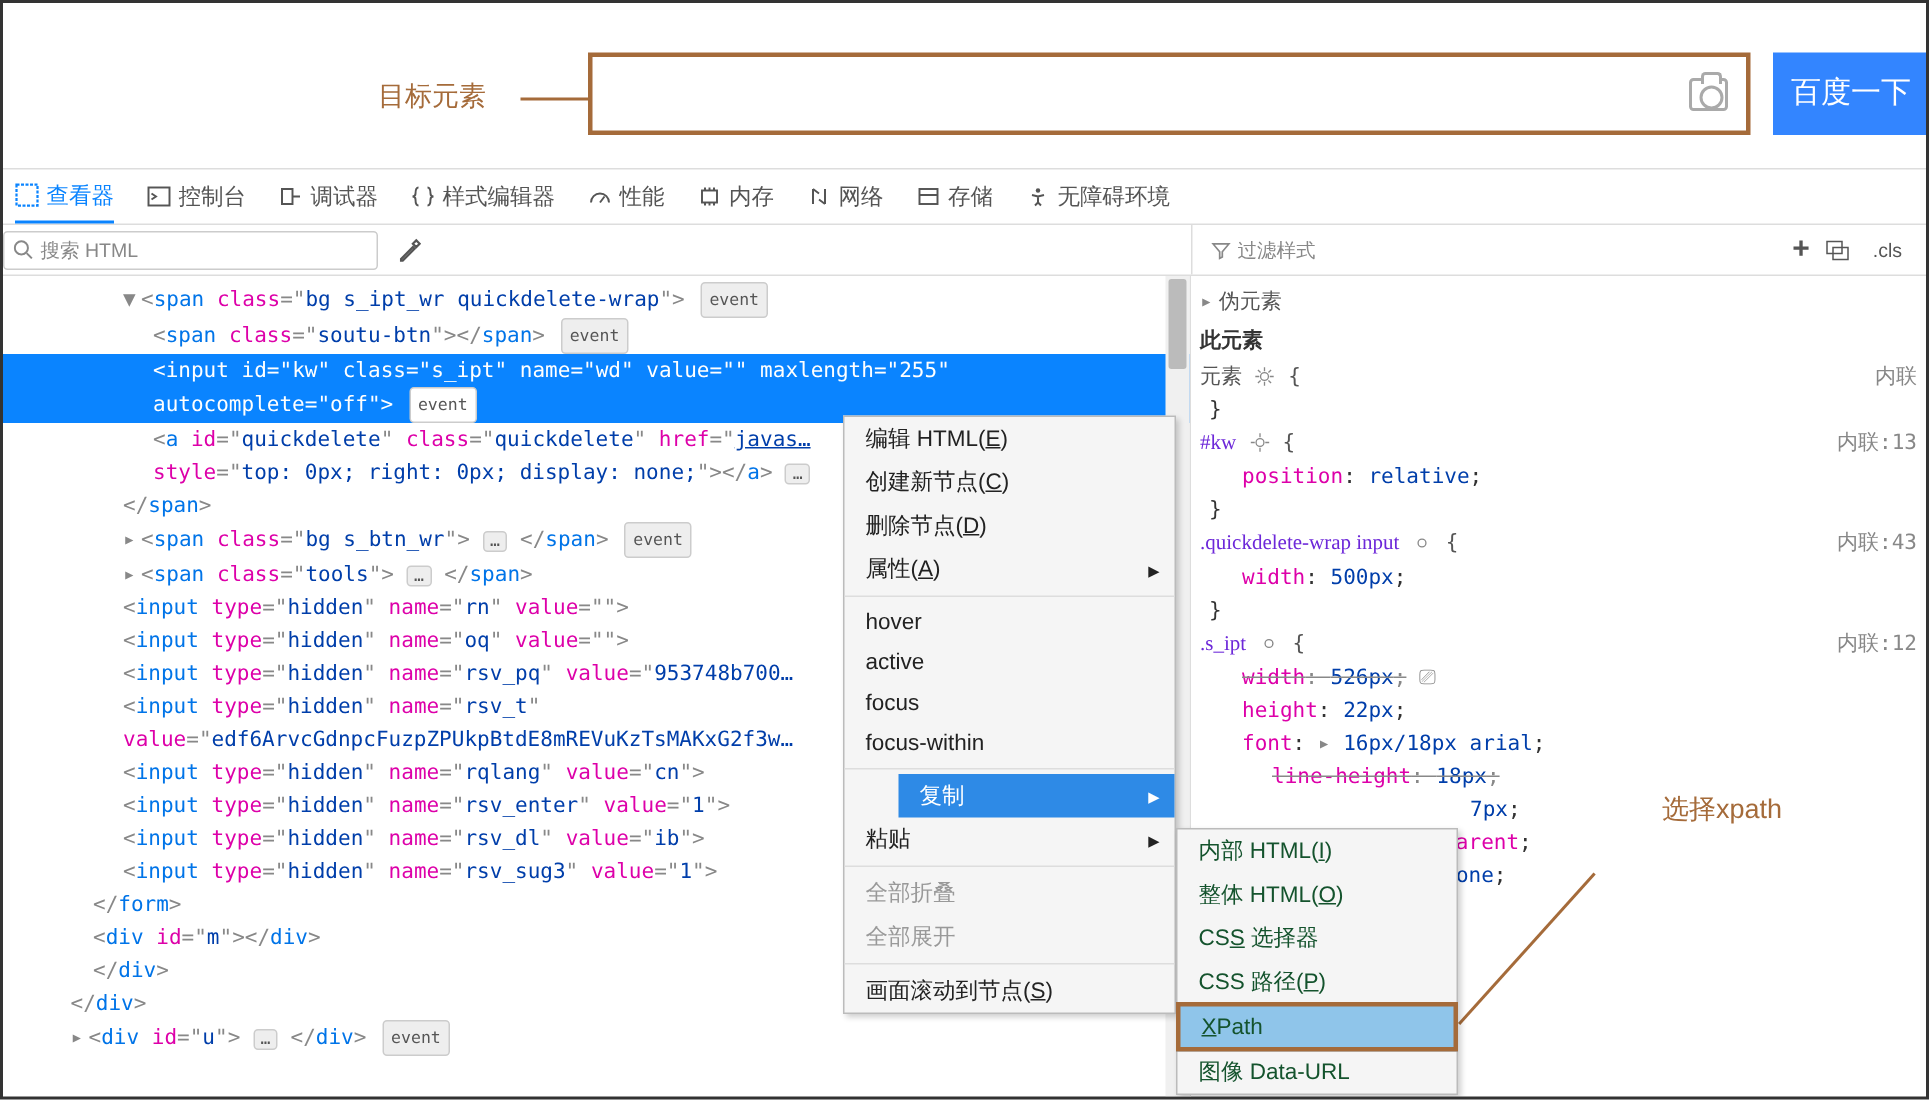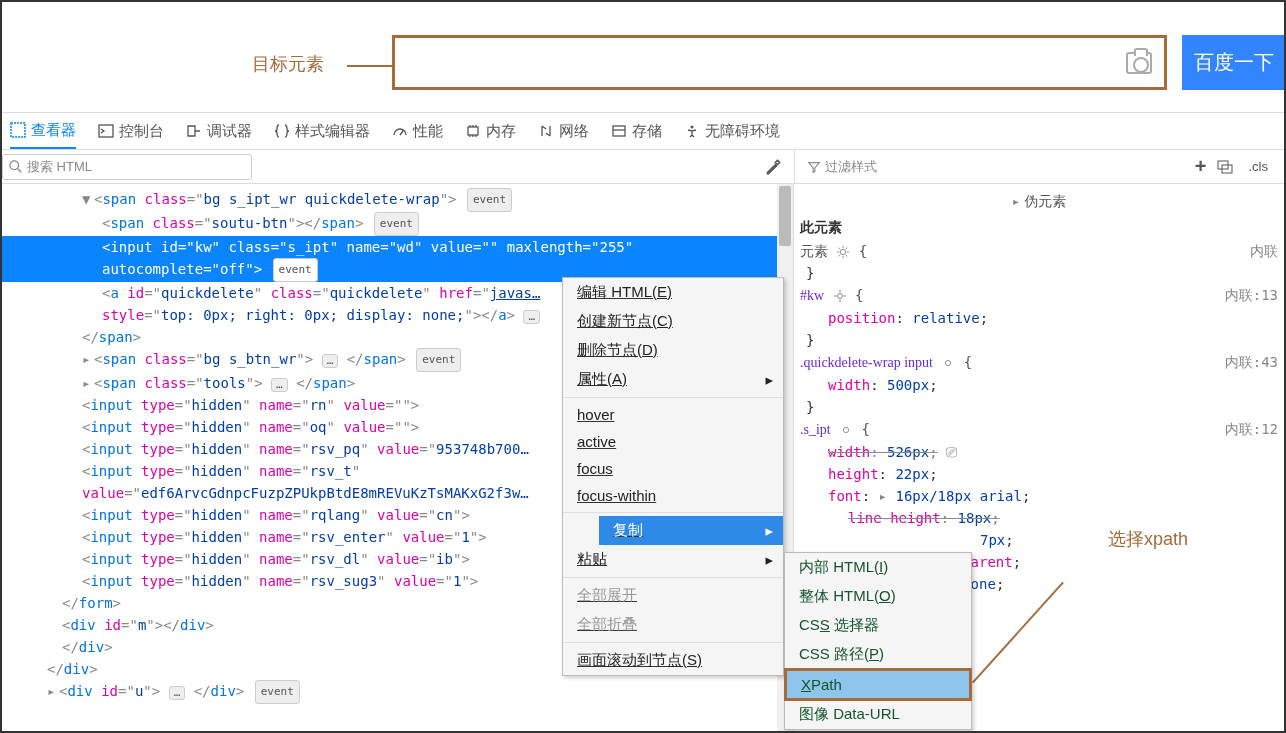--- a/index.html
+++ b/index.html
@@ -14,21 +14,21 @@
 .camera-icon::after { content: ""; position: absolute; top: 3px; left: 5px; width: 12px; height: 12px; border: 2px solid #aaa; border-radius: 50%; }
 .search-btn { position: absolute; left: 1180px; top: 33px; height: 55px; width: 106px; background: #3385ff; color: #fff; font-size: 20px; line-height: 55px; padding-left: 12px; overflow: hidden; white-space: nowrap; }
 
 .tabs { display: flex; align-items: center; height: 38px; border-top: 1px solid #ddd; border-bottom: 1px solid #ddd; padding: 0 8px; gap: 22px; }
 .tab { display: flex; align-items: center; gap: 5px; color: #555; font-size: 15px; cursor: pointer; height: 100%; }
 .tab.active { color: #0a84ff; border-bottom: 2px solid #0a84ff; }
 .tab-icon { width: 16px; height: 16px; display: inline-flex; align-items: center; justify-content: center; }
 .tab-icon svg { width: 16px; height: 16px; }
 
 .toolbar { display: flex; height: 34px; border-bottom: 1px solid #ddd; }
-.toolbar-left { flex: 1; display: flex; align-items: center; justify-content: space-between; padding-right: 8px; gap: 8px; }
+.toolbar-left { flex: 1; display: flex; align-items: center; justify-content: flex-start; padding-right: 8px; gap: 8px; }
 .search-html { display: flex; align-items: center; background: #fff; border: 1px solid #ccc; border-radius: 3px; height: 26px; width: 250px; padding: 0 6px; color: #888; gap: 4px; }
 .eyedrop { width: 26px; height: 26px; display: flex; align-items: center; justify-content: center; cursor: pointer; }
 .toolbar-right { width: 490px; border-left: 1px solid #ddd; display: flex; align-items: center; padding: 0 12px; gap: 8px; }
 .filter-styles { flex: 1; display: flex; align-items: center; color: #888; gap: 4px; }
 .plus-btn { font-size: 20px; font-weight: bold; color: #555; cursor: pointer; }
 .state-btn { width: 22px; height: 18px; display: flex; align-items: center; justify-content: center; cursor: pointer; }
 .cls-btn { font-size: 13px; color: #555; cursor: pointer; padding: 2px 4px; }
 
 .main { display: flex; height: calc(100% - 110px - 38px - 34px); }
 .dom-panel { flex: 1; position: relative; font-family: Consolas, monospace; font-size: 14px; line-height: 22px; overflow: hidden; padding: 4px 0; border-right: 1px solid #ddd; }
@@ -40,34 +40,34 @@
 .twisty { color: #888; display: inline-block; width: 12px; }
 .tag { color: #0074e8; }
 .attr { color: #dd00a9; }
 .val { color: #003eaa; }
 .gray { color: #888; }
 .eventb { display: inline-block; background: #eee; border: 1px solid #ccc; border-radius: 3px; padding: 0 5px; font-size: 11px; color: #555; vertical-align: middle; margin-left: 2px; }
 .dotb { display: inline-block; background: #eee; border: 1px solid #ccc; border-radius: 3px; padding: 0 4px; font-size: 11px; color: #555; line-height: 12px; }
 .selected-line { background: #0a84ff; color: #fff; }
 .selected-line .tag, .selected-line .attr, .selected-line .val, .selected-line .gray { color: #fff; }
 
-.ctx-menu { position: absolute; left: 560px; top: 275px; width: 222px; background: #f5f5f5; border: 1px solid #bbb; box-shadow: 2px 2px 4px rgba(0,0,0,0.2); font-size: 15px; z-index: 10; text-decoration: underline; }
+.ctx-menu { position: absolute; left: 560px; top: 275px; width: 222px; background: #f5f5f5; border: 1px solid #bbb; box-shadow: 2px 2px 4px rgba(0,0,0,0.2); font-size: 15px; z-index: 10; }
 .ctx-item { padding: 5px 14px; color: #222; position: relative; }
 .ctx-item.disabled { color: #999; }
 .ctx-item.hl { background: #2e8ae6; color: #ffffff; margin-left: 36px; }
 .ctx-sub-arrow { position: absolute; right: 10px; top: 50%; transform: translateY(-50%); }
 .ctx-sep { height: 1px; background: #ddd; margin: 3px 0; }
 .ul { text-decoration: underline; }
 
 .sub-menu { position: absolute; left: 782px; top: 550px; width: 188px; background: #f5f5f5; border: 1px solid #bbb; box-shadow: 2px 2px 4px rgba(0,0,0,0.2); font-size: 15px; z-index: 11; }
 .sub-item { padding: 5px 14px; color: #14532d; }
 .xpath-item { background: #8fc5ea; border: 3px solid #a56b3a; margin: -1px; }
 
 .styles-panel { width: 490px; font-family: Consolas, monospace; font-size: 14px; line-height: 22px; overflow: hidden; padding: 4px 6px; position: relative; }
-.accordion { color: #555; padding: 2px 0; text-align: center; }
+.accordion { color: #555; padding: 2px 0; }
 .accordion .tw { display: inline-block; transform: rotate(0deg); color: #888; margin-right: 4px; }
 .rule-head { display: flex; justify-content: space-between; color: #555; }
 .rule-head .right { color: #888; }
 .selector { color: #6d28d9; font-family: Liberation Serif, serif; }
 .css-prop { padding-left: 28px; }
 .css-name { color: #dd00a9; }
 .css-val { color: #003eaa; }
 .strike { text-decoration: line-through; color: #888; }
 .cogwh { display: inline-block; width: 14px; height: 14px; vertical-align: middle; }
 .filter-icon { color: #888; }
@@ -286,22 +286,22 @@
   <div class="ctx-item"><span>属性(</span><span class="ul">A</span><span>)</span><span class="ctx-sub-arrow">▸</span></div>
   <div class="ctx-sep"></div>
   <div class="ctx-item">hover</div>
   <div class="ctx-item">active</div>
   <div class="ctx-item">focus</div>
   <div class="ctx-item">focus-within</div>
   <div class="ctx-sep"></div>
   <div class="ctx-item hl"><span>复制</span><span class="ctx-sub-arrow">▸</span></div>
   <div class="ctx-item"><span>粘贴</span><span class="ctx-sub-arrow">▸</span></div>
   <div class="ctx-sep"></div>
+  <div class="ctx-item disabled">全部折叠</div>
   <div class="ctx-item disabled">全部展开</div>
-  <div class="ctx-item disabled">全部折叠</div>
   <div class="ctx-sep"></div>
   <div class="ctx-item"><span>画面滚动到节点(</span><span class="ul">S</span><span>)</span></div>
 </div>
 
 <div class="sub-menu">
   <div class="sub-item"><span>内部 HTML(</span><span class="ul">I</span><span>)</span></div>
   <div class="sub-item"><span>整体 HTML(</span><span class="ul">O</span><span>)</span></div>
   <div class="sub-item"><span>CS</span><span class="ul">S</span><span> 选择器</span></div>
   <div class="sub-item"><span>CSS 路径(</span><span class="ul">P</span><span>)</span></div>
   <div class="sub-item xpath-item"><span class="ul">X</span><span>Path</span></div>

